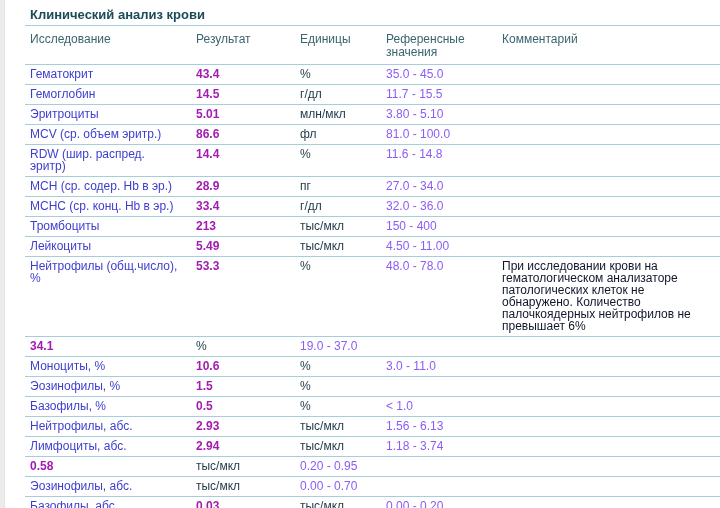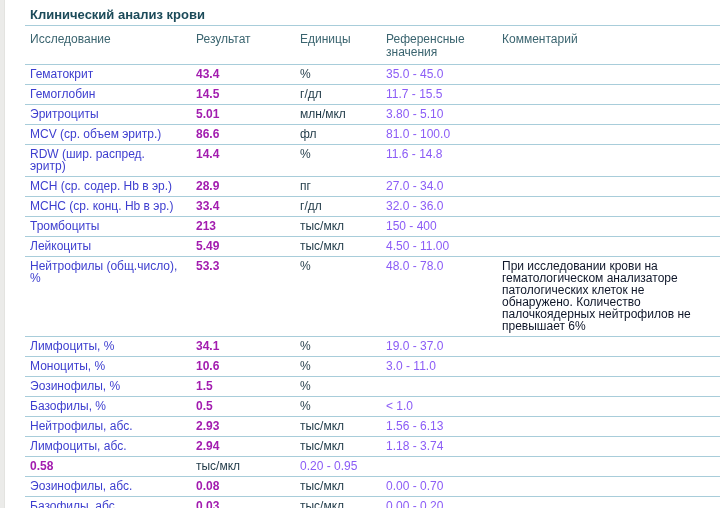--- a/index.html
+++ b/index.html
@@ -140,21 +140,20 @@
     <div class="cell ref">48.0 - 78.0</div>
     <div class="cell comment">При исследовании крови на
 гематологическом анализаторе
 патологических клеток не
 обнаружено. Количество
 палочкоядерных нейтрофилов не
 превышает 6%</div>
   </div>
 
   <div class="grid-row">
-    <div class="cell name">Лимфоциты, %</div>
     <div class="cell result">34.1</div>
     <div class="cell units">%</div>
     <div class="cell ref">19.0 - 37.0</div>
     <div class="cell comment"></div>
   </div>
 
   <div class="grid-row">
     <div class="cell name">Моноциты, %</div>
     <div class="cell result">10.6</div>
     <div class="cell units">%</div>
@@ -195,21 +194,20 @@
 
   <div class="grid-row">
     <div class="cell result">0.58</div>
     <div class="cell units">тыс/мкл</div>
     <div class="cell ref">0.20 - 0.95</div>
     <div class="cell comment"></div>
   </div>
 
   <div class="grid-row">
     <div class="cell name">Эозинофилы, абс.</div>
-    <div class="cell result">0.08</div>
     <div class="cell units">тыс/мкл</div>
     <div class="cell ref">0.00 - 0.70</div>
     <div class="cell comment"></div>
   </div>
 
   <div class="grid-row">
     <div class="cell name">Базофилы, абс.</div>
     <div class="cell result">0.03</div>
     <div class="cell units">тыс/мкл</div>
     <div class="cell ref">0.00 - 0.20</div>

